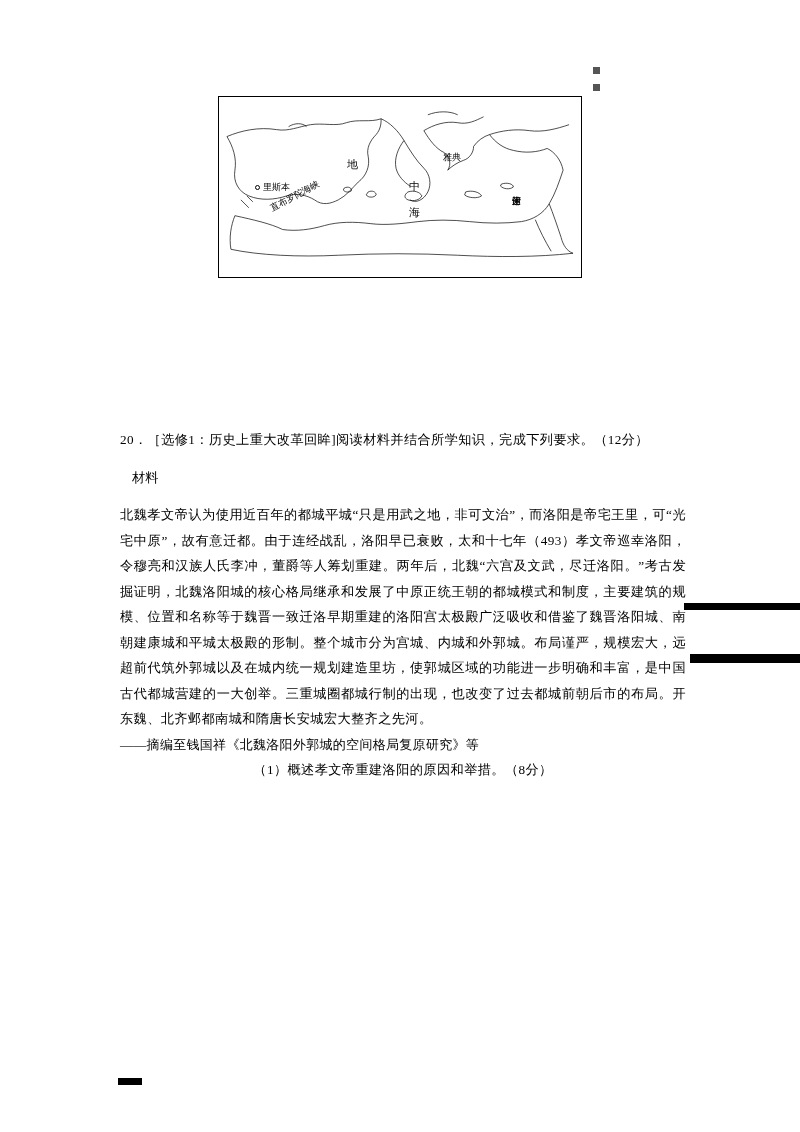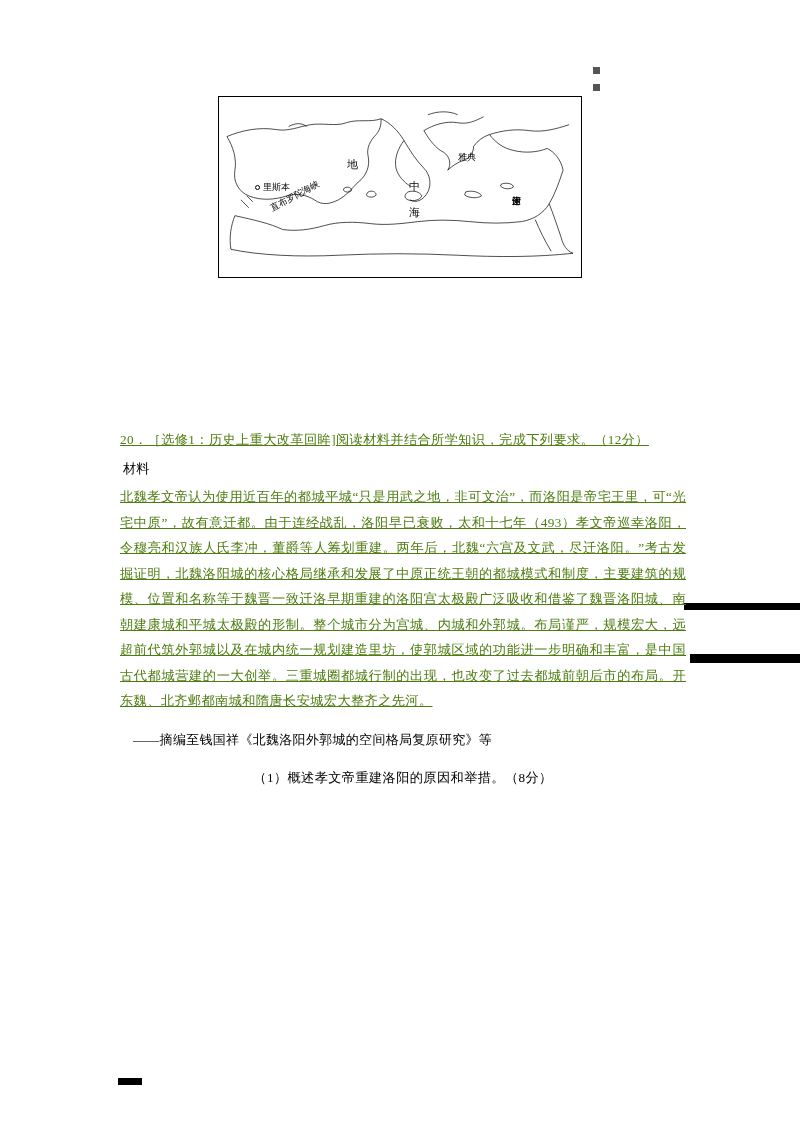--- a/index.html
+++ b/index.html
@@ -62,21 +62,21 @@
     box-sizing: border-box;
   }
   .label-gibraltar {
     left: 50px; top: 108px;
     transform: rotate(-28deg);
     transform-origin: left top;
   }
   .label-di { left: 128px; top: 62px; }
   .label-zhong { left: 190px; top: 84px; }
   .label-hai { left: 190px; top: 110px; }
-  .label-yadian { left: 239px; top: 56px; }
+  .label-yadian { left: 224px; top: 56px; }
   .label-suyi {
     left: 292px; top: 92px;
   }
 
   
   .artifact {
     position: absolute;
     background: #000000;
   }
   .art-topright-1 { left: 593px; top: 67px; width: 7px; height: 7px; background:#555; }
@@ -91,41 +91,40 @@
     left: 120px;
     top: 427px;
     width: 566px;
   }
   .para {
     font-size: 13.2px;
     line-height: 25.5px;
     letter-spacing: 0.4px;
     text-align: justify;
     margin: 0;
-    color: #4d7c0f;
-    text-decoration: underline;
+    color: #000000;
   }
   .para.indent-none { text-indent: 0; }
   .q-line {
     font-size: 13.2px;
     line-height: 25.5px;
     letter-spacing: 0.4px;
     margin: 0;
     text-align: center;
   }
   .source-line {
     font-size: 13px;
     line-height: 25.5px;
     letter-spacing: 0.3px;
-    margin: 13px;
+    margin: 0;
   }
   .material-label {
     font-size: 13.2px;
     line-height: 25.5px;
-    margin: 3px;
+    margin: 12px;
   }
 </style>
 </head>
 <body>
 
 <div class="map-figure">
   <svg class="map-svg" viewBox="0 0 364 182" preserveAspectRatio="none">
     <g fill="none" stroke="#000" stroke-width="0.7">
 
       <path d="M8 40 C22 34, 40 30, 58 33 C70 35, 80 30, 92 28 C104 26, 118 30, 128 26 C140 22, 152 26, 163 22"></path>

